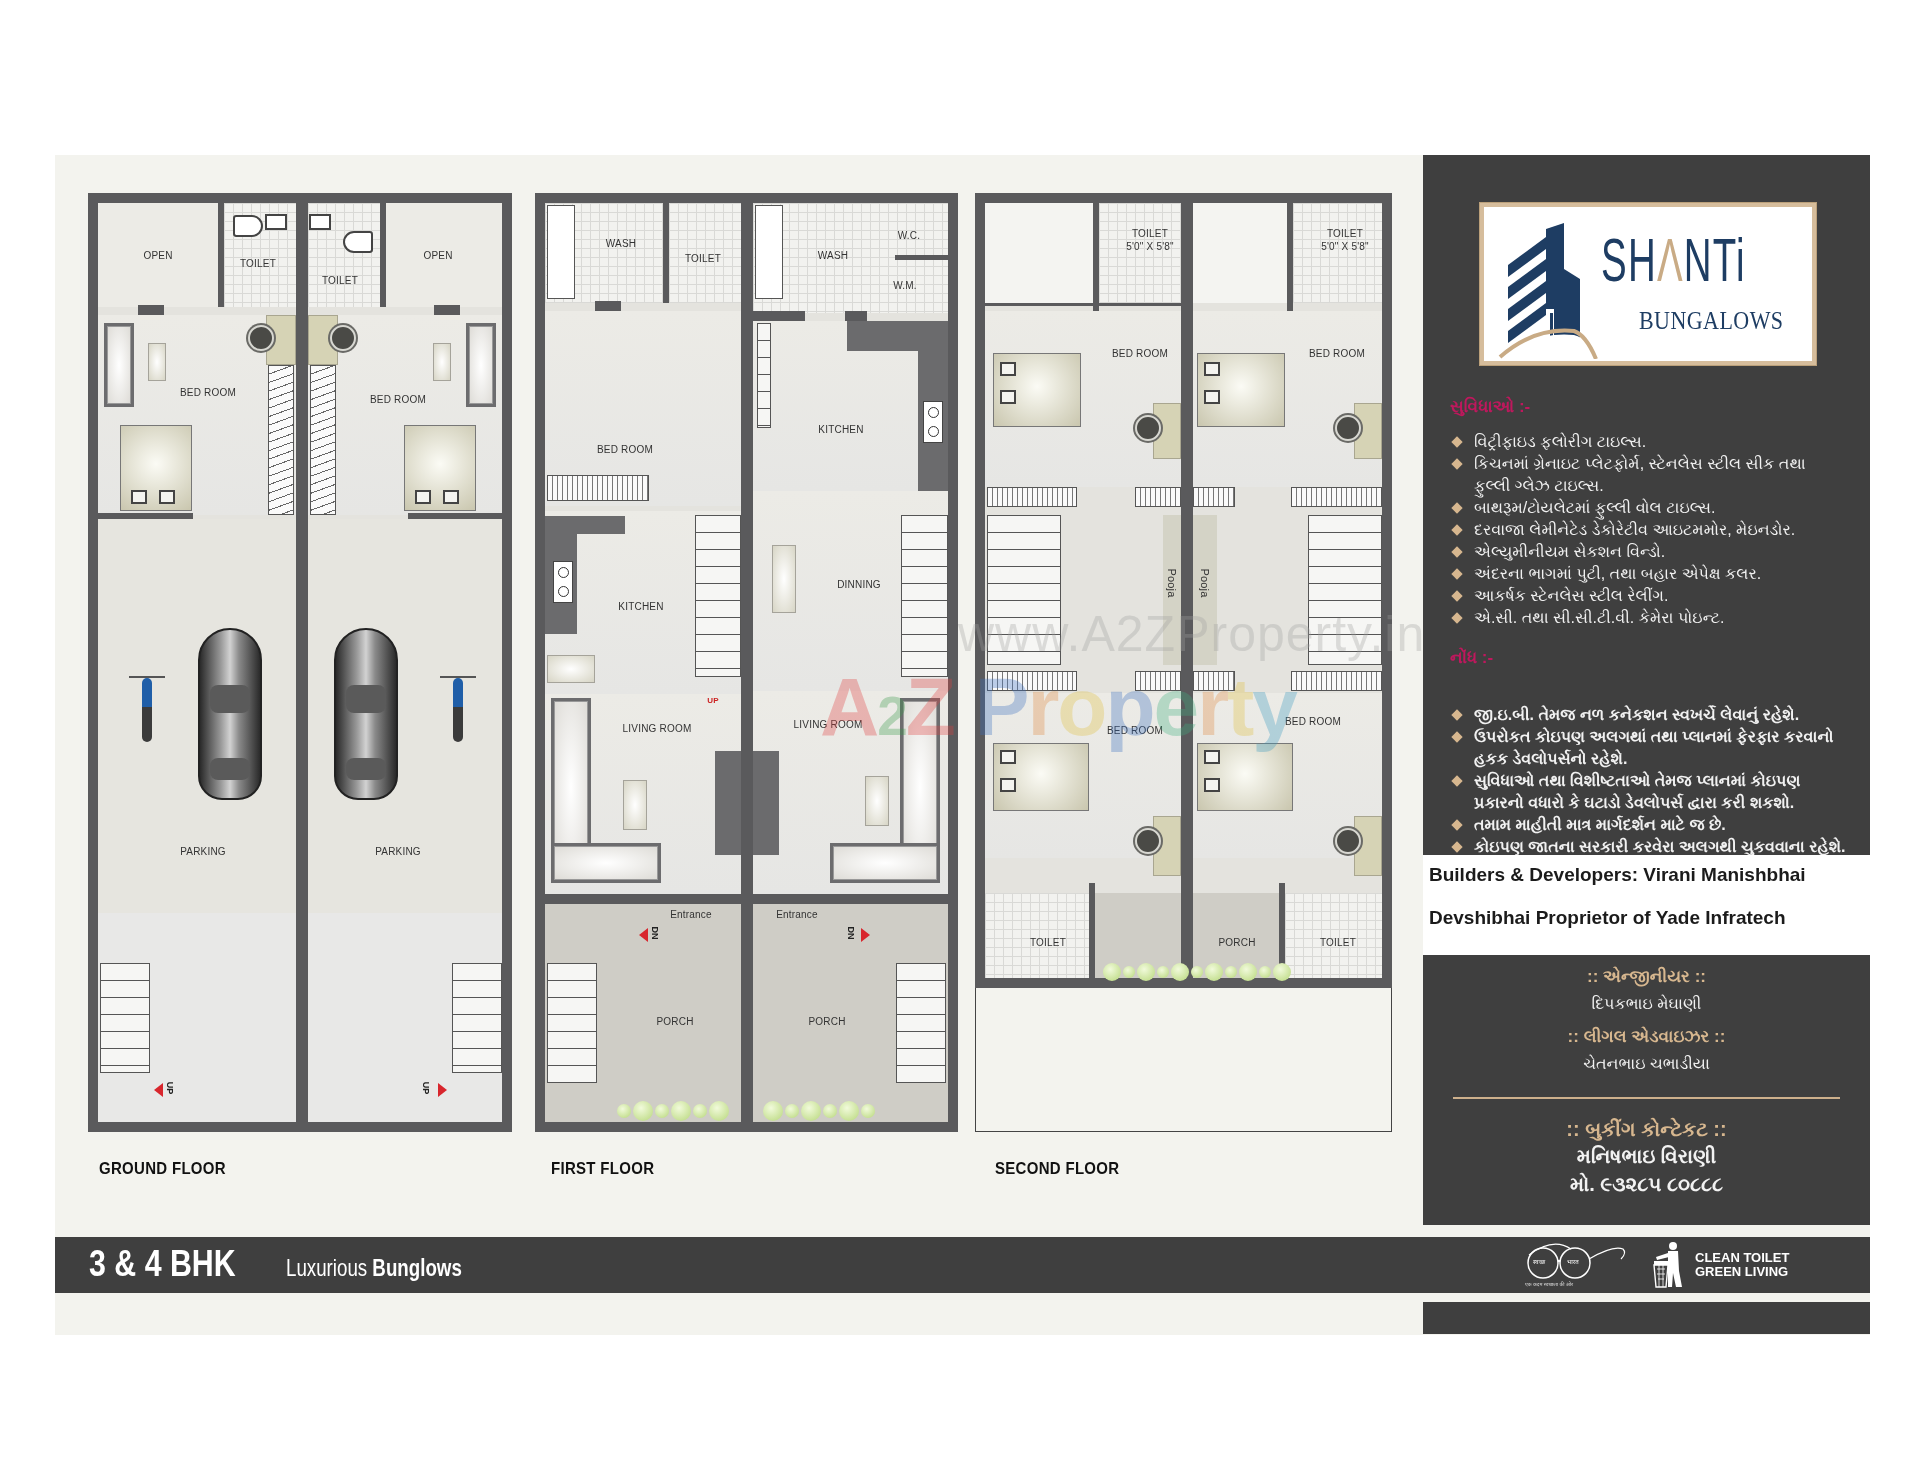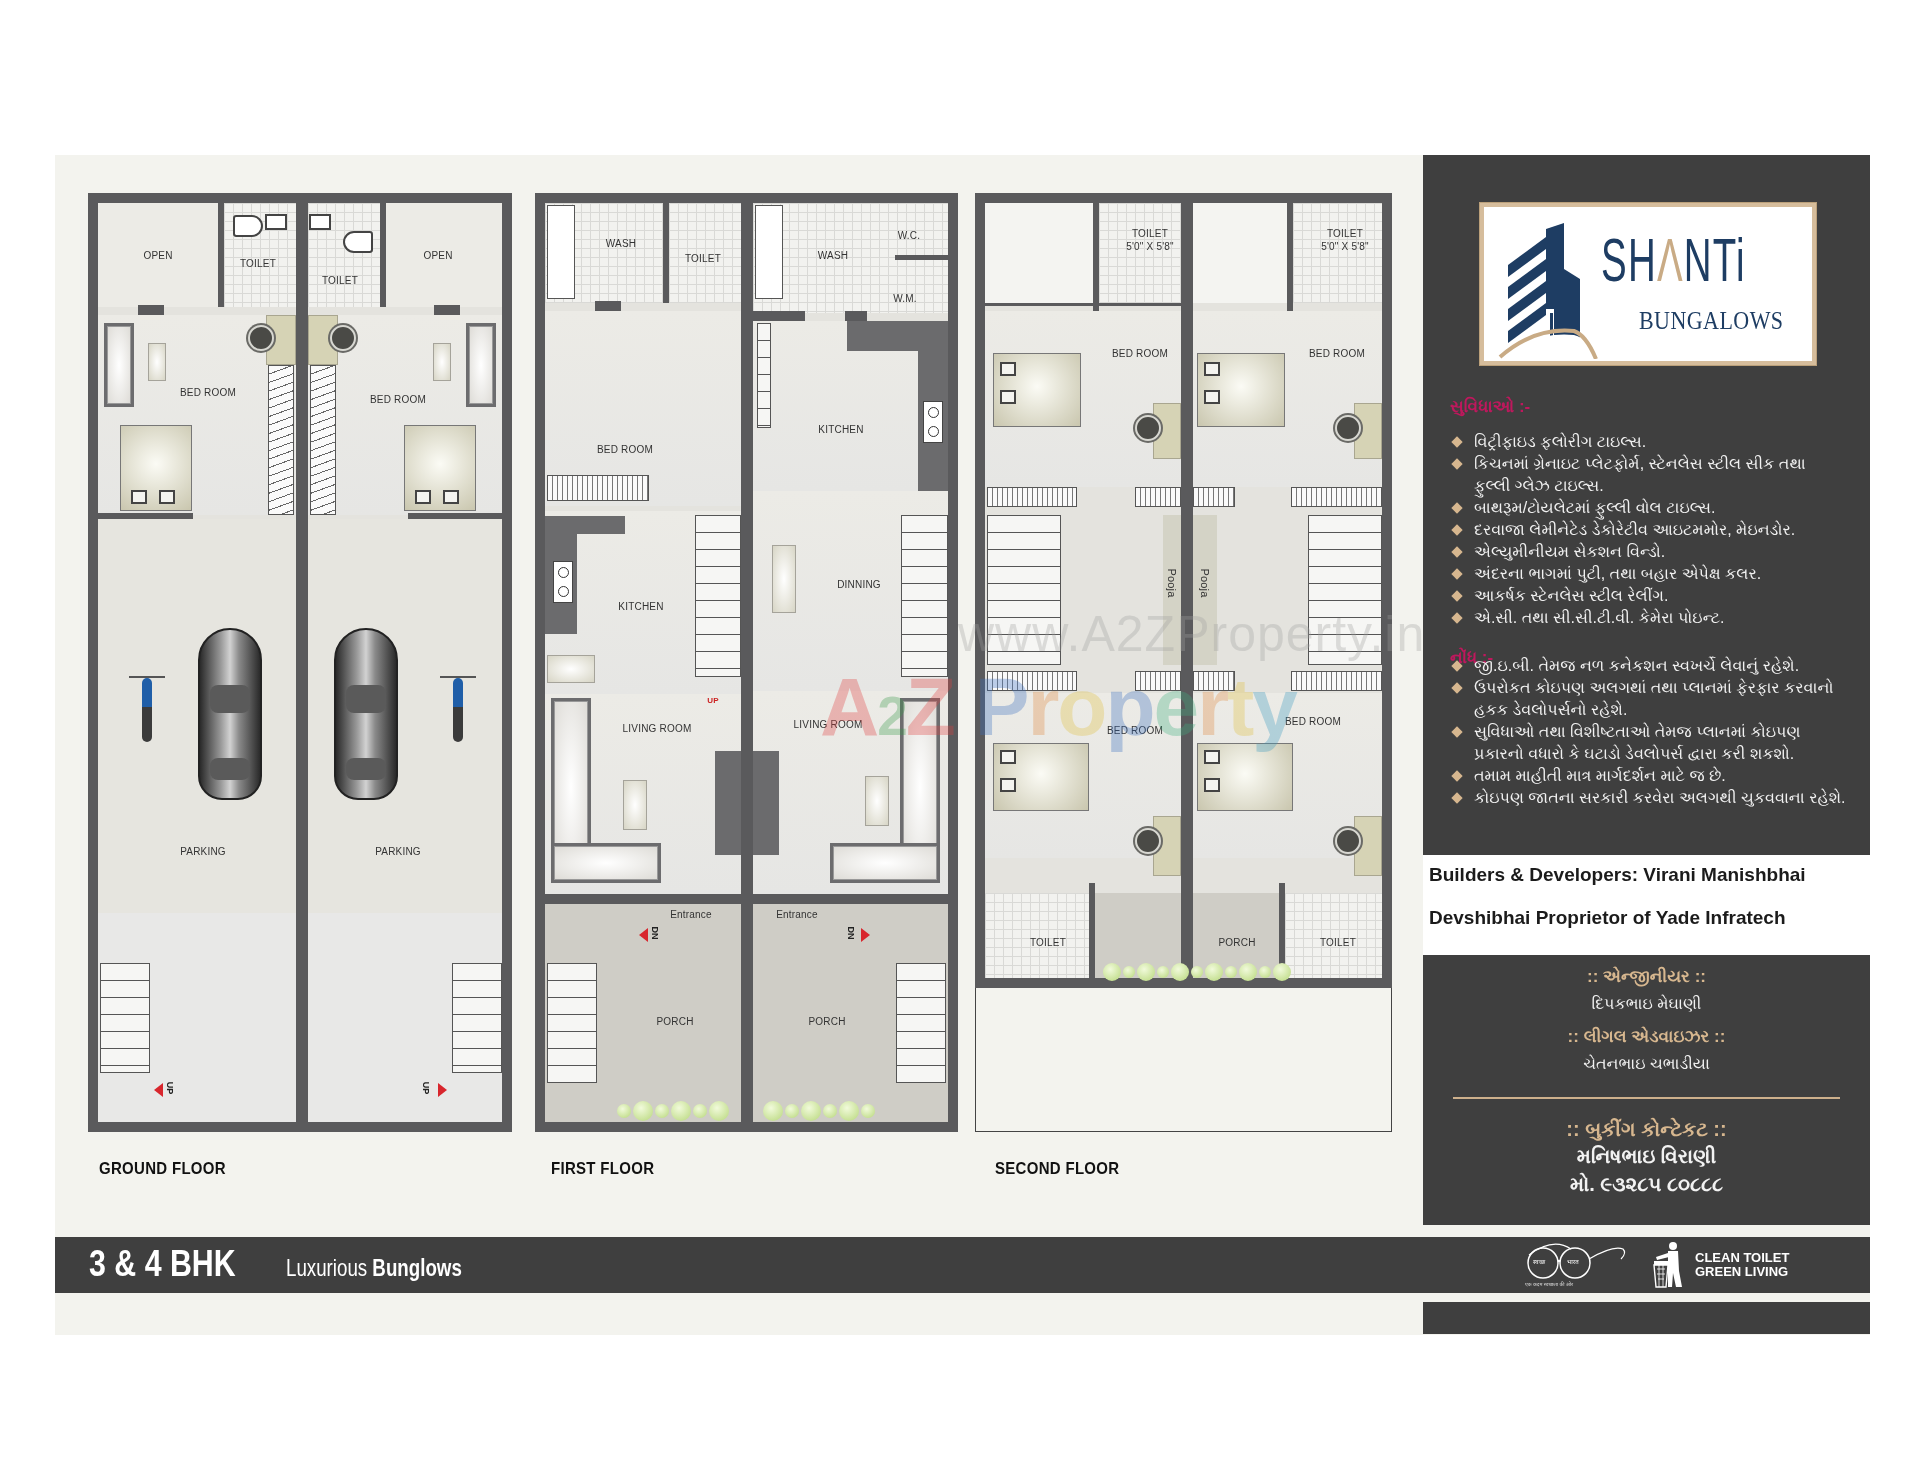--- a/index.html
+++ b/index.html
@@ -247,21 +247,21 @@
       <span style="width:14px;height:14px"></span>
     </div>
   <div class="arrow-red r" style="left:316px;top:725px;"></div>
   <div class="tiny" style="left:299px;top:725px;">DN</div>
   <div class="wall" style="left:0;top:691px;width:403px;height:10px;"></div>
 
   <div class="lbl" style="left:76px;top:40px;">WASH</div>
   <div class="lbl" style="left:158px;top:55px;">TOILET</div>
   <div class="lbl" style="left:288px;top:52px;">WASH</div>
   <div class="lbl" style="left:364px;top:32px;">W.C.</div>
-  <div class="lbl" style="left:360px;top:82px;margin-top:13px;">W.M.</div>
+  <div class="lbl" style="left:360px;top:82px;">W.M.</div>
   <div class="lbl" style="left:80px;top:246px;">BED ROOM</div>
   <div class="lbl" style="left:296px;top:226px;">KITCHEN</div>
   <div class="lbl" style="left:96px;top:403px;">KITCHEN</div>
   <div class="lbl" style="left:314px;top:381px;">DINNING</div>
   <div class="lbl" style="left:112px;top:525px;">LIVING ROOM</div>
   <div class="lbl" style="left:283px;top:521px;">LIVING ROOM</div>
   <div class="lbl" style="left:168px;top:497px;font-size:8px;color:#c22;font-weight:bold;">UP</div>
   <div class="lbl" style="left:146px;top:711px;">Entrance</div>
   <div class="lbl" style="left:252px;top:711px;">Entrance</div>
   <div class="lbl" style="left:130px;top:818px;">PORCH</div>
@@ -387,21 +387,21 @@
   <li class="nob">ફુલ્લી ગ્લેઝ ટાઇલ્સ.</li>
   <li>બાથરૂમ/ટોયલેટમાં ફુલ્લી વોલ ટાઇલ્સ.</li>
   <li>દરવાજા લેમીનેટેડ ડેકોરેટીવ આઇટમમોર, મેઇનડોર.</li>
   <li>એલ્યુમીનીયમ સેકશન વિન્ડો.</li>
   <li>અંદરના ભાગમાં પુટી, તથા બહાર એપેક્ષ કલર.</li>
   <li>આકર્ષક સ્ટેનલેસ સ્ટીલ રેલીંગ.</li>
   <li>એ.સી. તથા સી.સી.ટી.વી. કેમેરા પોઇન્ટ.</li>
 </ul>
 
 <div class="sec-title" style="left:1450px;top:648px;">નોંધ :-</div>
-<ul class="bullets" style="left:1450px;top:655px;">
+<ul class="bullets" style="left:1450px;top:704px;font-weight:bold;">
   <li>જી.ઇ.બી. તેમજ નળ કનેકશન સ્વખર્ચે લેવાનું રહેશે.</li>
   <li>ઉપરોકત કોઇપણ અલગથાં તથા પ્લાનમાં ફેરફાર કરવાનો</li>
   <li class="nob">હકક ડેવલોપર્સનો રહેશે.</li>
   <li>સુવિધાઓ તથા વિશીષ્ટતાઓ તેમજ પ્લાનમાં કોઇપણ</li>
   <li class="nob">પ્રકારનો વધારો કે ઘટાડો ડેવલોપર્સ દ્વારા કરી શકશો.</li>
   <li>તમામ માહીતી માત્ર માર્ગદર્શન માટે જ છે.</li>
   <li>કોઇપણ જાતના સરકારી કરવેરા અલગથી ચુકવવાના રહેશે.</li>
 </ul>
 <style>.bullets li.nob::before { display: none; }</style>
 

